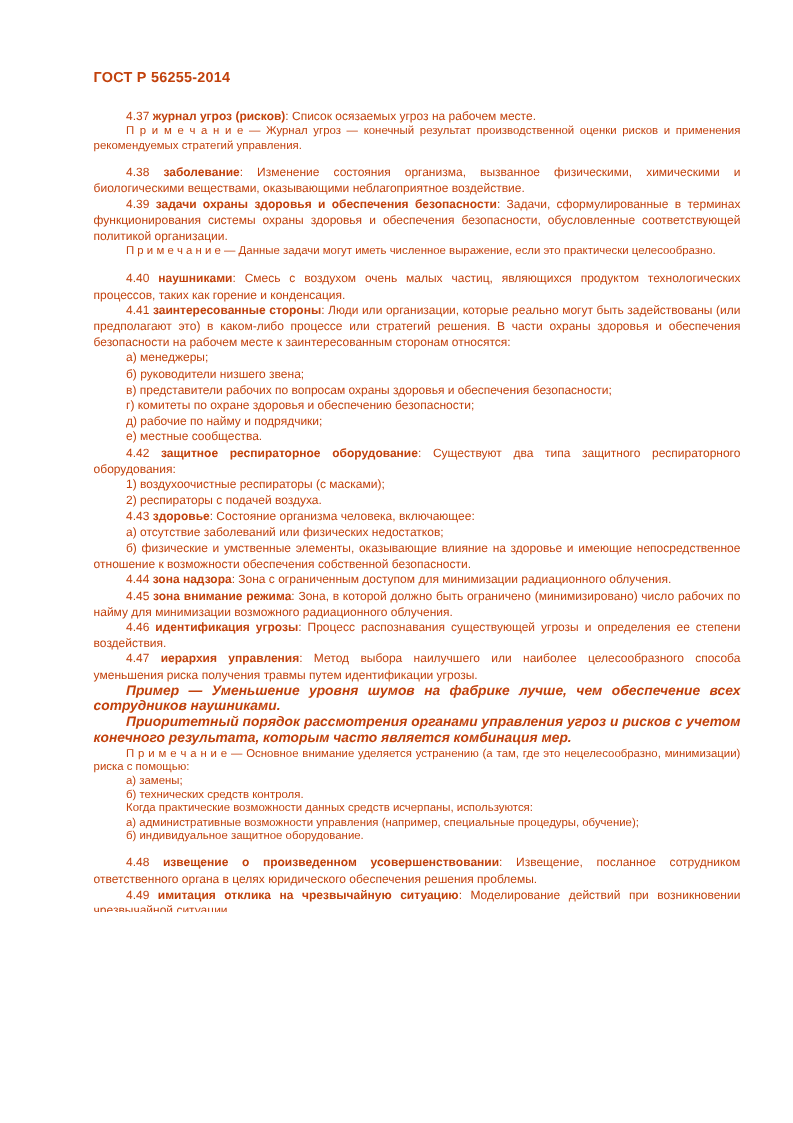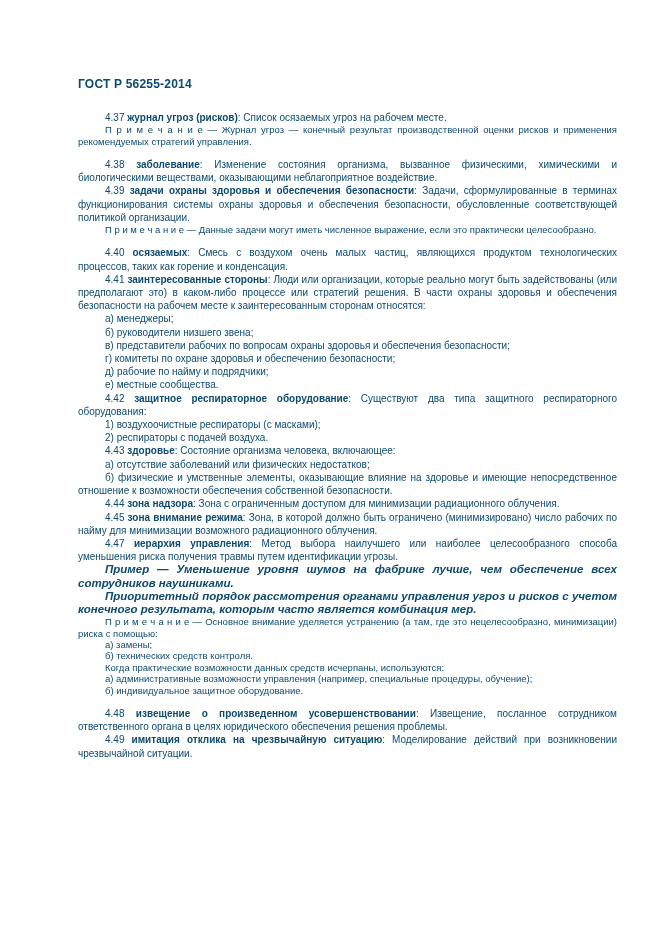--- a/index.html
+++ b/index.html
@@ -2,23 +2,23 @@
 <html><head>
 <meta charset="utf-8">
 <style>
   html, body { margin: 0; padding: 0; background: #ffffff; }
   .page {
     position: relative;
     width: 661px;
     height: 760px;
     background: #ffffff;
     box-sizing: border-box;
-    padding: 78px 44px 0 78px;
+    padding: 58px 44px 0 78px;
     font-family: "Liberation Sans", "DejaVu Sans", sans-serif;
-    color: #0c4a6e;
+    color: #c2410c;
     overflow: hidden;
   }
   .doc-header {
     font-size: 12px;
     font-weight: bold;
     line-height: 13px;
     margin: 0 0 20px 0;
     letter-spacing: 0.2px;
   }
   .doc-body p { margin: 0; }
@@ -55,36 +55,37 @@
 
 <div class="page">
   <div class="doc-header">ГОСТ Р 56255-2014</div>
 
   <div class="doc-body">
       <p class="p-main indent"><span>4.37 </span><span class="bold">журнал угроз (рисков)</span><span>: Список осязаемых угроз на рабочем месте.</span></p>
       <p class="p-note indent"><span>П р и м е ч а н и е  — Журнал угроз — конечный результат производственной оценки рисков и применения рекомендуемых стратегий управления.</span></p>
       <p class="p-main indent gap"><span>4.38 </span><span class="bold">заболевание</span><span>: Изменение состояния организма, вызванное физическими, химическими и биологическими веществами, оказывающими неблагоприятное воздействие.</span></p>
       <p class="p-main indent"><span>4.39 </span><span class="bold">задачи охраны здоровья и обеспечения безопасности</span><span>: Задачи, сформулированные в терминах функционирования системы охраны здоровья и обеспечения безопасности, обусловленные соответствующей политикой организации.</span></p>
       <p class="p-note indent"><span>П р и м е ч а н и е  — Данные задачи могут иметь численное выражение, если это практически целесообразно.</span></p>
-      <p class="p-main indent gap"><span>4.40 </span><span class="bold">осязаемых</span><span>: Смесь с воздухом очень малых частиц, являющихся продуктом технологических процессов, таких как горение и конденсация.</span></p>
+      <p class="p-main indent gap"><span>4.40 </span><span class="bold">наушниками</span><span>: Смесь с воздухом очень малых частиц, являющихся продуктом технологических процессов, таких как горение и конденсация.</span></p>
       <p class="p-main indent"><span>4.41 </span><span class="bold">заинтересованные стороны</span><span>: Люди или организации, которые реально могут быть задействованы (или предполагают это) в каком-либо процессе или стратегий решения. В части охраны здоровья и обеспечения безопасности на рабочем месте к заинтересованным сторонам относятся:</span></p>
       <p class="p-main indent"><span>а) менеджеры;</span></p>
       <p class="p-main indent"><span>б) руководители низшего звена;</span></p>
       <p class="p-main indent"><span>в) представители рабочих по вопросам охраны здоровья и обеспечения безопасности;</span></p>
       <p class="p-main indent"><span>г) комитеты по охране здоровья и обеспечению безопасности;</span></p>
       <p class="p-main indent"><span>д) рабочие по найму и подрядчики;</span></p>
       <p class="p-main indent"><span>е) местные сообщества.</span></p>
       <p class="p-main indent"><span>4.42 </span><span class="bold">защитное респираторное оборудование</span><span>: Существуют два типа защитного респираторного оборудования:</span></p>
       <p class="p-main indent"><span>1) воздухоочистные респираторы (с масками);</span></p>
       <p class="p-main indent"><span>2) респираторы с подачей воздуха.</span></p>
       <p class="p-main indent"><span>4.43 </span><span class="bold">здоровье</span><span>: Состояние организма человека, включающее:</span></p>
       <p class="p-main indent"><span>а) отсутствие заболеваний или физических недостатков;</span></p>
       <p class="p-main indent"><span>б) физические и умственные элементы, оказывающие влияние на здоровье и имеющие непосредственное отношение к возможности обеспечения собственной безопасности.</span></p>
       <p class="p-main indent"><span>4.44 </span><span class="bold">зона надзора</span><span>: Зона с ограниченным доступом для минимизации радиационного облучения.</span></p>
       <p class="p-main indent"><span>4.45 </span><span class="bold">зона внимание режима</span><span>: Зона, в которой должно быть ограничено (минимизировано) число рабочих по найму для минимизации возможного радиационного облучения.</span></p>
+      <p class="p-main indent"><span>4.46 </span><span class="bold">идентификация угрозы</span><span>: Процесс распознавания существующей угрозы и определения ее степени воздействия.</span></p>
       <p class="p-main indent"><span>4.47 </span><span class="bold">иерархия управления</span><span>: Метод выбора наилучшего или наиболее целесообразного способа уменьшения риска получения травмы путем идентификации угрозы.</span></p>
       <p class="p-example indent"><span>Пример — Уменьшение уровня шумов на фабрике лучше, чем обеспечение всех сотрудников наушниками.</span></p>
       <p class="p-example indent"><span>Приоритетный порядок рассмотрения органами управления угроз и рисков с учетом конечного результата, которым часто является комбинация мер.</span></p>
       <p class="p-note indent"><span>П р и м е ч а н и е  — Основное внимание уделяется устранению (а там, где это нецелесообразно, минимизации) риска с помощью:</span></p>
       <p class="p-note indent"><span>а) замены;</span></p>
       <p class="p-note indent"><span>б) технических средств контроля.</span></p>
       <p class="p-note indent"><span>Когда практические возможности данных средств исчерпаны, используются:</span></p>
       <p class="p-note indent"><span>а) административные возможности управления (например, специальные процедуры, обучение);</span></p>
       <p class="p-note indent"><span>б) индивидуальное защитное оборудование.</span></p>
       <p class="p-main indent gap"><span>4.48 </span><span class="bold">извещение о произведенном усовершенствовании</span><span>: Извещение, посланное сотрудником ответственного органа в целях юридического обеспечения решения проблемы.</span></p>

